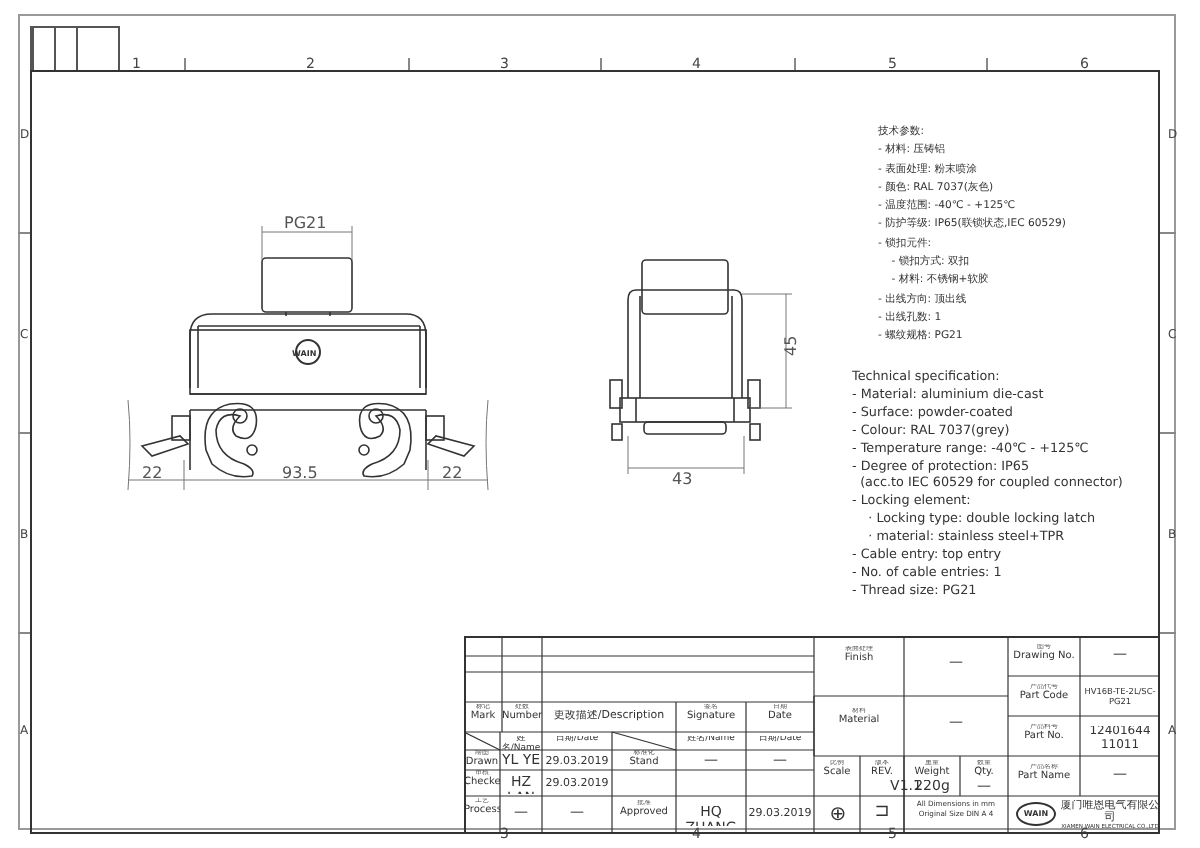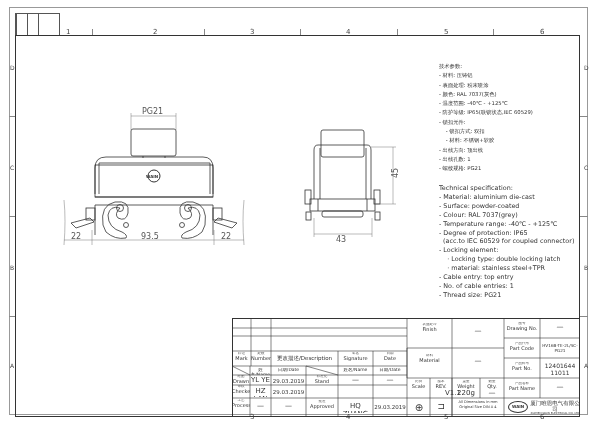--- a/index.html
+++ b/index.html
@@ -9,21 +9,21 @@
   .inner{left:15px;top:35px;width:565px;height:382px;border:1.5px solid #333;box-sizing:border-box;}
   .rev-strip{left:15px;top:13px;height:22px;display:flex;border:1px solid #555;border-bottom:none;box-sizing:border-box;}
   .rev-strip div{width:10px;border-right:1px solid #555;height:100%;font-size:3px;writing-mode:vertical-rl;transform:rotate(180deg);display:flex;align-items:center;justify-content:center;color:#444;}
   .rev-strip div:last-child{border-right:none;}
   .col-label{font-size:7px;color:#444;top:28px;}
   .col-label-bot{font-size:7px;color:#444;top:413px;}
   .row-label{font-size:6px;color:#444;}
   .tick{background:#888;}
   svg{position:absolute;left:0;top:0;}
   .specs{left:439px;top:62px;font-size:5.3px;line-height:9.3px;color:#333;white-space:pre;}
-  .specs-en{left:439px;top:184px;font-size:6.4px;line-height:8.9px;color:#333;white-space:pre;}
+  .specs-en{left:426px;top:184px;font-size:6.4px;line-height:8.9px;color:#333;white-space:pre;}
   .tb{left:232px;top:318px;width:348px;height:99px;}
   .cell{position:absolute;box-sizing:border-box;font-size:5px;color:#333;text-align:center;line-height:1.1;overflow:hidden;}
   .cell .zh{font-size:3.5px;color:#555;display:block;}
   .cell .en{font-size:5px;display:block;}
   .val{font-size:7px;}
   .valL{font-size:14px;padding-left:23px;}
   .dim{font-size:8px;fill:#555;font-family:"DejaVu Sans",sans-serif;}
 </style>
 </head>
 <body>

